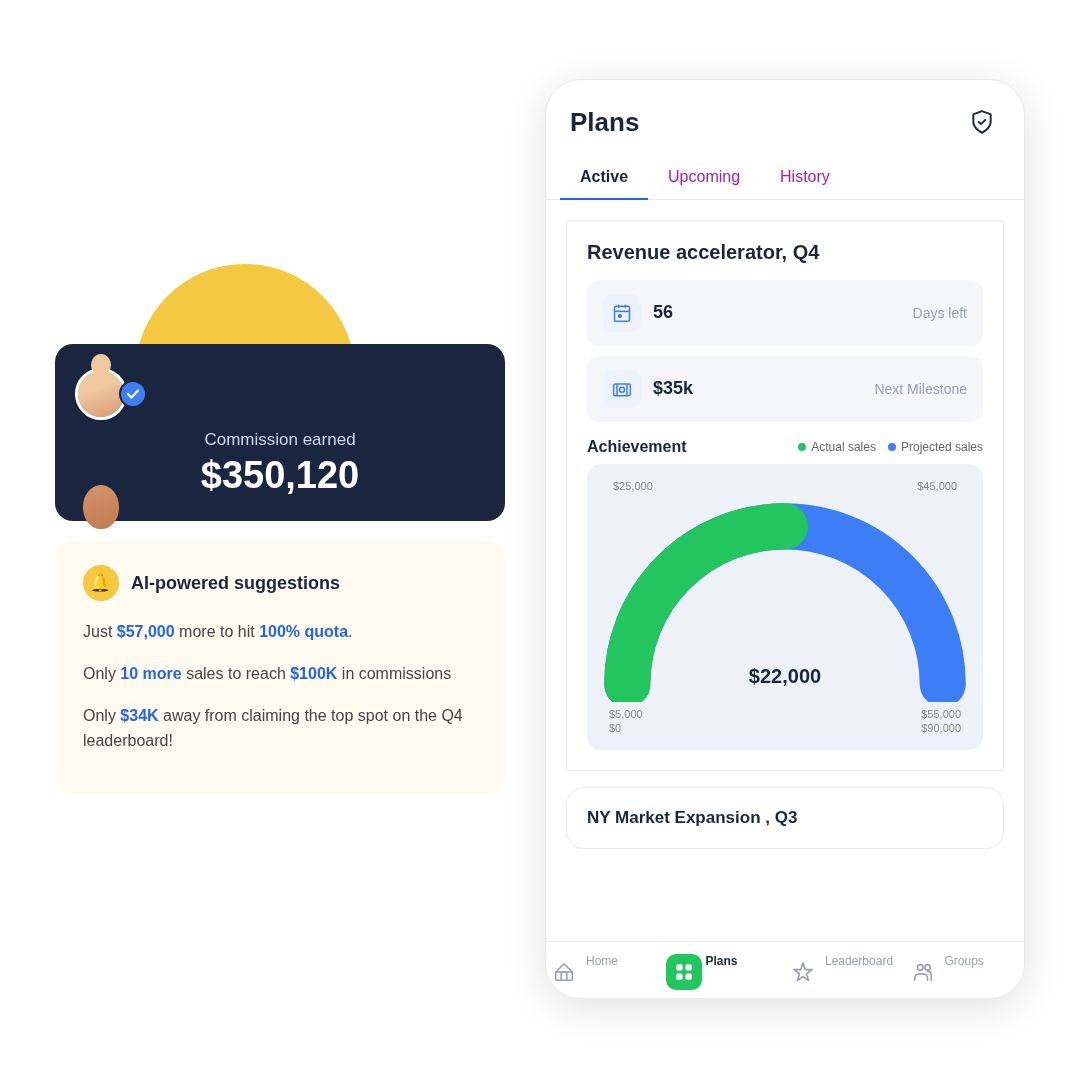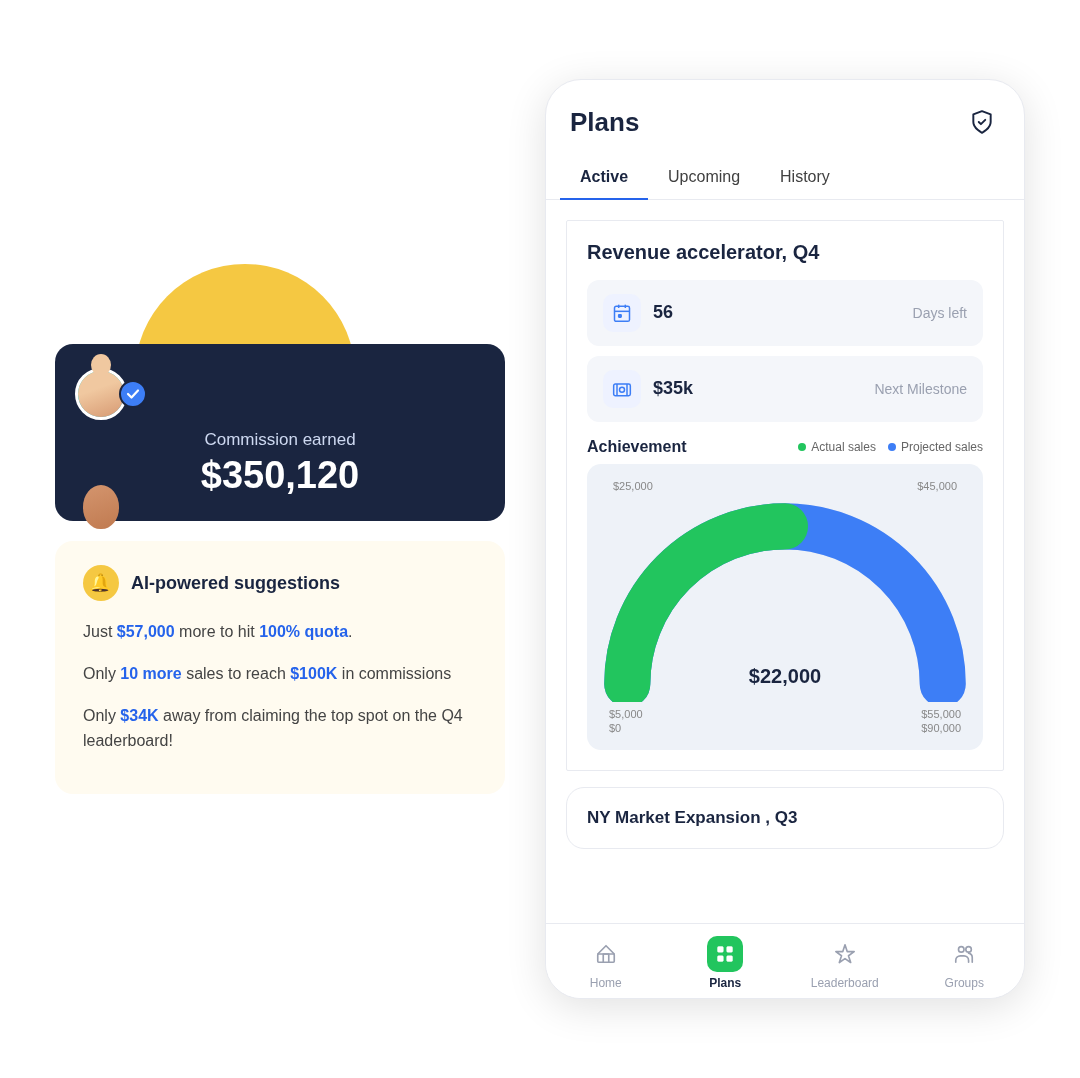--- a/index.html
+++ b/index.html
@@ -212,21 +212,21 @@
       display: flex;
       padding: 0 14px;
       margin-top: 16px;
       border-bottom: 1.5px solid #e8eaf0;
       gap: 0;
     }
     .tab {
       padding: 12px 20px;
       font-size: 16px;
       font-weight: 500;
-      color: #404040;
+      color: #a21caf;
       cursor: pointer;
       position: relative;
       border-bottom: 2.5px solid transparent;
       margin-bottom: -1.5px;
     }
     .tab.active {
       color: #1a2540;
       font-weight: 700;
       border-bottom: 2.5px solid #2563eb;
     }
@@ -377,22 +377,20 @@
     
     .bottom-nav {
       display: flex;
       border-top: 1.5px solid #e8eaf0;
       padding: 12px 0 8px 0;
       background: #fff;
     }
     .nav-item {
       flex: 1;
       display: flex;
-      flex-direction: column;
-      align-items: center;
       gap: 4px;
       cursor: pointer;
     }
     .nav-icon {
       width: 36px;
       height: 36px;
       display: flex;
       align-items: center;
       justify-content: center;
       border-radius: 10px;

